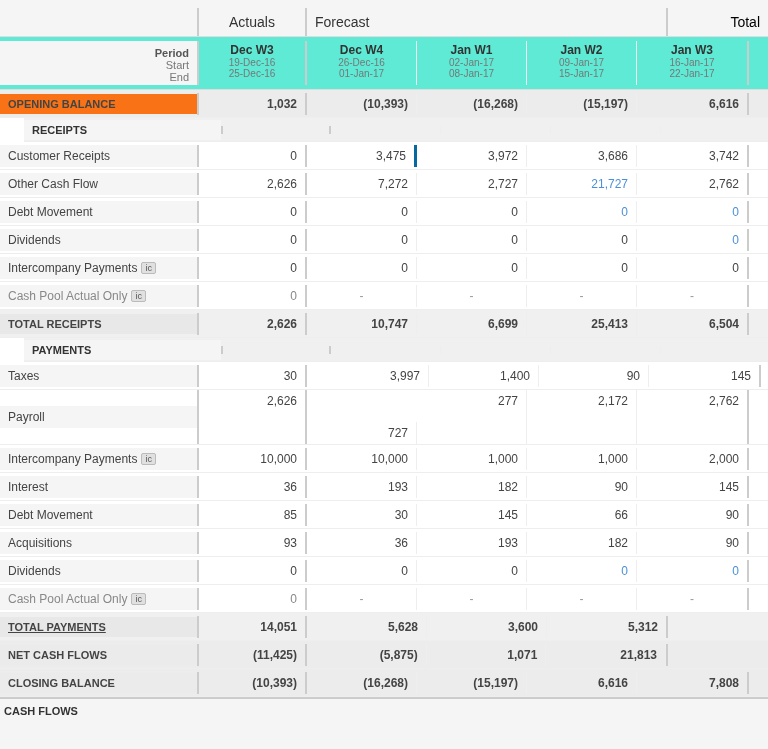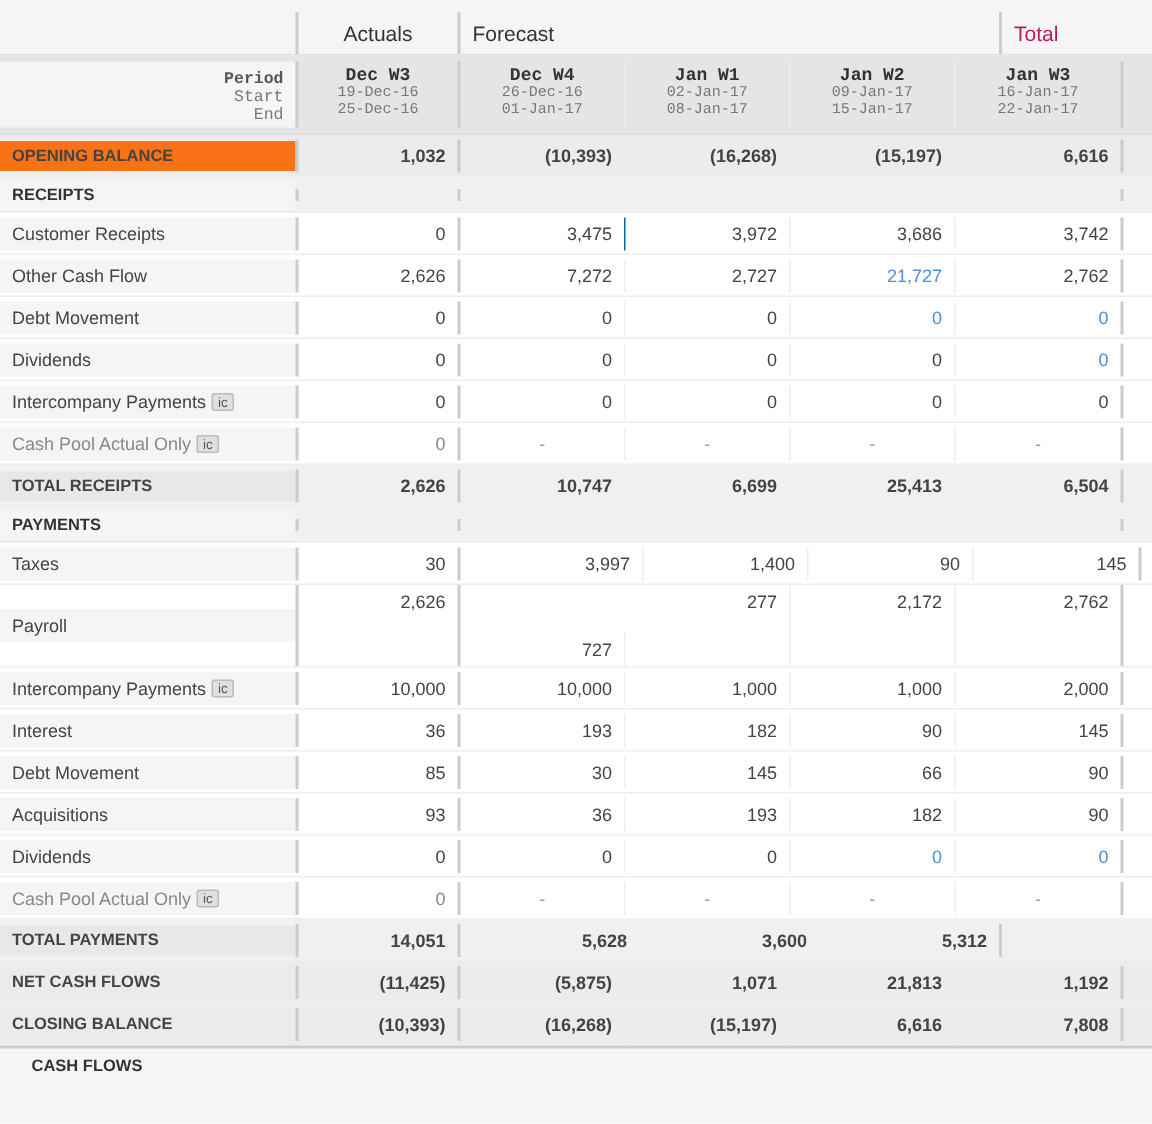--- a/index.html
+++ b/index.html
@@ -68,20 +68,21 @@
       display: flex;
       border-bottom: 1px solid #eee;
       min-height: 28px;
       align-items: center;
     }
     .data-row.section-title {
       background: #f0f0f0;
       font-weight: bold;
       font-size: 11px;
       min-height: 24px;
+      margin-left: 24px;
     }
     .data-row.totals-row {
       background: #f0f0f0;
       font-weight: bold;
     }
     .row-label {
       width: 197px; min-width: 197px;
       padding: 4px 8px;
       color: #444;
       background: #f5f5f5;
@@ -155,21 +156,21 @@
     }
     
     .totals-row .row-label {
       background: #e8e8e8;
     }
     
     
     .cash-flows-footer {
       display: flex;
       align-items: center;
-      padding: 6px 21px;
+      padding: 6px 4px;
       background: #f5f5f5;
       border-top: 2px solid #ccc;
     }
     .cash-flows-label {
       font-weight: bold;
       font-size: 11px;
       text-transform: uppercase;
       color: #333;
     }
     
@@ -188,27 +189,27 @@
 
   <div class="header-row" style="padding: 8px 0 0 0; background:#f5f5f5;">
     <div class="col-label"></div>
     <div style="display:flex; flex:1;">
       <div style="width:110px;min-width:110px;border-left:2px solid #ccc;border-right:2px solid #ccc;padding:6px 8px;font-size:14px;color:#333;text-align:center;">
         <span>Actuals</span>
       </div>
       <div style="flex:1;padding:6px 8px;font-size:14px;color:#333;border-right:2px solid #ccc;">
         <span>Forecast</span>
       </div>
-      <div style="width:100px;min-width:100px;padding:6px 8px;font-size:14px;color:#be185d;">
+      <div style="width:100px;min-width:100px;padding:6px 8px;font-size:14px;color:#000000;text-align:right;">
         <span>Total</span>
       </div>
     </div>
   </div>
 
-  <div class="sub-header" style="background:#e5e5e5; padding-top:4px;font-family:Liberation Mono, monospace;">
+  <div class="sub-header" style="background:#5eead4; padding-top:4px;">
     <div class="period-label-cell">
       <span class="label-line" style="font-weight:bold; color:#555;">Period</span>
       <span class="label-line" style="color:#777;">Start</span>
       <span class="label-line" style="color:#777;">End</span>
     </div>
     <div style="display:flex; flex:1;">
 
       <div class="period-col actuals-period">
         <span class="col-name">Dec W3</span>
         <span class="date-line">19-Dec-16</span>
@@ -276,21 +277,21 @@
     </div>
   </div>
 
   <div class="data-row">
     <div class="row-label">
         <span>Customer Receipts</span>
       </div>
     <div style="display:flex;flex:1;">
       <div class="row-cell actuals-cell"><span>0</span></div>
       <div class="forecast-cells">
-        <div class="row-cell" style="flex:1;border-right:1px solid #0369a1;padding-left:24px;"><span>3,475</span></div>
+        <div class="row-cell" style="flex:1;border-right:3px solid #0369a1;padding-left:24px;"><span>3,475</span></div>
         <div class="row-cell" style="flex:1;border-right:1px solid #eee;"><span>3,972</span></div>
         <div class="row-cell" style="flex:1;border-right:1px solid #eee;"><span>3,686</span></div>
         <div class="row-cell" style="flex:1;"><span>3,742</span></div>
       </div>
       <div class="total-cell"></div>
     </div>
   </div>
 
   <div class="data-row">
     <div class="row-label">
@@ -531,21 +532,21 @@
         <div class="row-cell dash-cell" style="flex:1;border-right:1px solid #eee;text-align:center;"><span>-</span></div>
         <div class="row-cell dash-cell" style="flex:1;border-right:1px solid #eee;text-align:center;"><span>-</span></div>
         <div class="row-cell dash-cell" style="flex:1;text-align:center;"><span>-</span></div>
       </div>
       <div class="total-cell" style="color:#888;"></div>
     </div>
   </div>
 
   <div class="data-row totals-row">
     <div class="row-label">
-        <span style="text-transform:uppercase;font-size:11px;">Total Payments</span>
+        <span style="text-transform:uppercase;font-size:11px;text-decoration:underline;">Total Payments</span>
       </div>
     <div style="display:flex;flex:1;">
       <div class="row-cell actuals-cell" style="font-weight:bold;"><span>14,051</span></div>
       <div class="forecast-cells">
         <div class="row-cell" style="flex:1;border-right:1px solid #eee;font-weight:bold;"><span>5,628</span></div>
         <div class="row-cell" style="flex:1;border-right:1px solid #eee;font-weight:bold;"><span>3,600</span></div>
         <div class="row-cell" style="flex:1;font-weight:bold;"><span>5,312</span></div>
       </div>
       <div class="total-cell" style="font-weight:bold;"></div>
     </div>
@@ -554,21 +555,20 @@
   <div class="data-row net-flows-row opening-row">
     <div class="row-label" style="background:#ebebeb;font-weight:bold;font-size:11px;text-transform:uppercase;">
       <span>Net Cash Flows</span>
     </div>
     <div style="display:flex;flex:1;">
       <div class="row-cell actuals-cell" style="font-weight:bold;"><span>(11,425)</span></div>
       <div class="forecast-cells">
         <div class="row-cell" style="flex:1;border-right:1px solid #eee;font-weight:bold;"><span>(5,875)</span></div>
         <div class="row-cell" style="flex:1;border-right:1px solid #eee;font-weight:bold;"><span>1,071</span></div>
         <div class="row-cell" style="flex:1;border-right:1px solid #eee;font-weight:bold;"><span>21,813</span></div>
-        <div class="row-cell" style="flex:1;font-weight:bold;"><span>1,192</span></div>
       </div>
       <div class="total-cell" style="font-weight:bold;"></div>
     </div>
   </div>
 
   <div class="data-row closing-row opening-row">
     <div class="row-label" style="background:#ebebeb;font-weight:bold;font-size:11px;text-transform:uppercase;">
       <span>Closing Balance</span>
     </div>
     <div style="display:flex;flex:1;">

